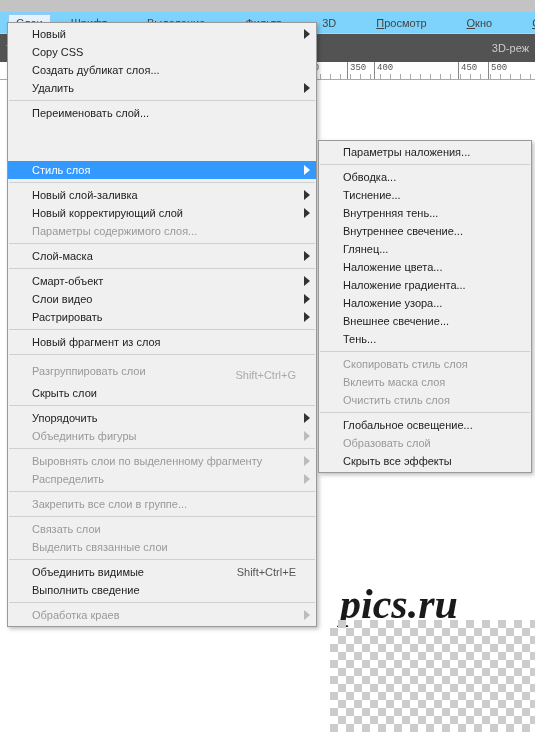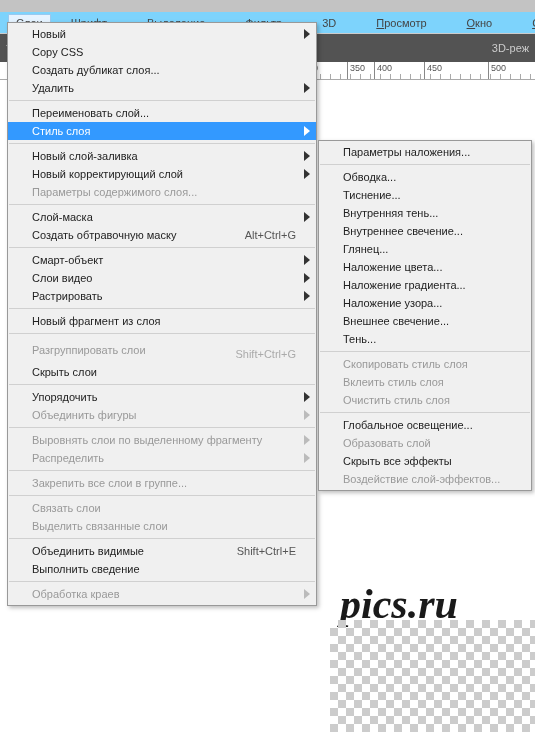--- a/index.html
+++ b/index.html
@@ -50,21 +50,21 @@
   .ruler {
     background: #fff;
     height: 18px;
     border-bottom: 1px solid #aaa;
     position: relative;
     overflow: hidden;
     font-size: 9px;
     color: #555;
   }
   .ruler .tick { position:absolute; top:0; height:18px; border-left:1px solid #888; }
-  .ruler .tick span { position:absolute; top:1px; left:2px; }
+  .ruler .tick span { position:absolute; top:1px; left:2px;font-family:Liberation Mono, monospace; }
   .ruler .minor { position:absolute; top:12px; height:6px; border-left:1px solid #aaa; }
   .canvas-area {
     position: relative;
     height: 664px;
     background: #fff;
   }
   .checker {
     position:absolute;
     left:330px; top:540px;
     width:205px; height:124px;
@@ -102,21 +102,21 @@
   }
   .menu-row {
     display: flex;
     align-items: center;
     padding: 3px 20px 3px 24px;
     color: #222;
     white-space: nowrap;
     position: relative;
   }
   .menu-row.disabled { color: #999; }
-  .menu-row.highlight { background: #3399ff; color: #fff; }
+  .menu-row.highlight { background: #3399ff; color: #fff; margin-top: 39px; }
   .menu-row .shortcut { margin-left: auto; color: #555; padding-left: 20px; }
   .menu-row.disabled .shortcut { color: #aaa; margin-top: 8px; }
   .menu-row .arrow {
     position: absolute; right: 6px; top: 50%; transform: translateY(-50%);
   }
   .menu-row .arrow svg { display:block; }
   .menu-sep { height:1px; background:#d0d0d0; margin:3px 1px; }
 </style>
 </head>
 <body>
@@ -229,21 +229,21 @@
     <div class="minor" style="left: 530px;"></div>
     <div class="tick" style="left: 300px;">
       <span>300</span>
     </div>
     <div class="tick" style="left: 347px;">
       <span>350</span>
     </div>
     <div class="tick" style="left: 374px;">
       <span>400</span>
     </div>
-    <div class="tick" style="left: 424px; text-align: right;">
+    <div class="tick" style="left: 458px; text-align: right;">
       <span>450</span>
     </div>
     <div class="tick" style="left: 488px;">
       <span>500</span>
     </div>
   </div>
 
 <div class="canvas-area">
   <div class="watermark1">AK-SDELAT ORG</div>
   <div class="watermark2">pics.ru</div>
@@ -307,24 +307,20 @@
     </div>
     <div class="menu-sep"></div>
     <div class="menu-row">
       <span>Слой-маска</span>
       <span class="arrow">
         <svg width="6" height="10">
           <path d="M0 0 L6 5 L0 10 Z" fill="#333"></path>
         </svg>
       </span>
     </div>
-    <div class="menu-row">
-      <span>Создать обтравочную маску</span>
-      <span class="shortcut">Alt+Ctrl+G</span>
-    </div>
     <div class="menu-sep"></div>
     <div class="menu-row">
       <span>Смарт-объект</span>
       <span class="arrow">
         <svg width="6" height="10">
           <path d="M0 0 L6 5 L0 10 Z" fill="#333"></path>
         </svg>
       </span>
     </div>
     <div class="menu-row">
@@ -451,31 +447,28 @@
       <span>Внешнее свечение...</span>
     </div>
     <div class="menu-row">
       <span>Тень...</span>
     </div>
     <div class="menu-sep"></div>
     <div class="menu-row disabled">
       <span>Скопировать стиль слоя</span>
     </div>
     <div class="menu-row disabled">
-      <span>Вклеить стиль слоя</span>
+      <span>Вклеить маска слоя</span>
     </div>
     <div class="menu-row disabled">
       <span>Очистить стиль слоя</span>
     </div>
     <div class="menu-sep"></div>
     <div class="menu-row">
       <span>Глобальное освещение...</span>
     </div>
     <div class="menu-row disabled">
       <span>Образовать слой</span>
     </div>
     <div class="menu-row">
       <span>Скрыть все эффекты</span>
     </div>
-    <div class="menu-row disabled">
-      <span>Воздействие слой-эффектов...</span>
-    </div>
   </div>
 
 </body></html>

